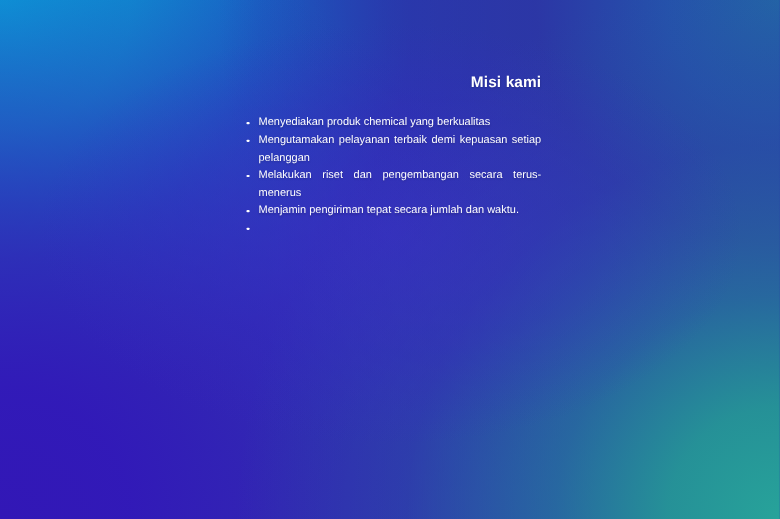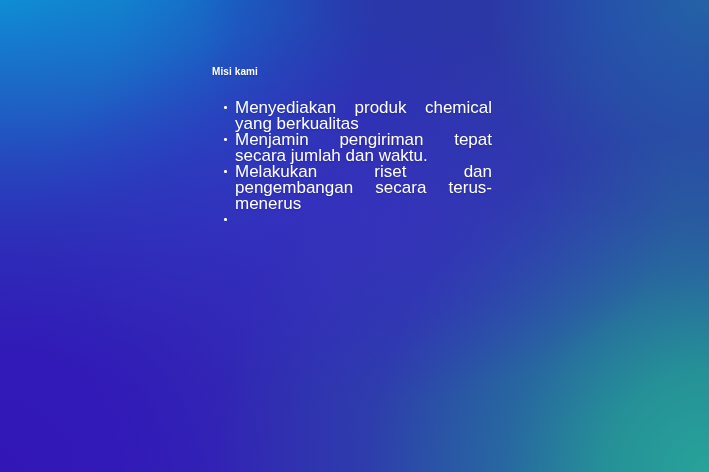--- a/index.html
+++ b/index.html
@@ -82,40 +82,40 @@
   
   #content {
     position: absolute;
     left: 212px;
     top: 66px;
     width: 280px;
   }
 
   #slide-title {
     color: #ffffff;
-    font-size: 10px;
+    font-size: 14px;
     font-weight: bold;
-    text-align: left;
+    text-align: right;
     letter-spacing: 0.1px;
     margin: 0 0 22px 0;
     line-height: 1.15;
     text-shadow: 0 1px 2px rgba(0,0,0,0.22);
   }
 
   #mission-list {
     list-style: none;
     margin: 0;
     padding: 0;
   }
 
   .bullet-item {
     position: relative;
     padding-left: 23px;
     color: #ffffff;
-    font-size: 17px;
+    font-size: 10px;
     line-height: 16px;
     text-align: justify;
     text-justify: inter-word;
     margin: 0 0 0 0;
     text-shadow: 0 1px 2px rgba(0,0,0,0.20);
   }
 
   .bullet-dot {
     position: absolute;
     left: 12px;
@@ -147,29 +147,33 @@
 
     <h1 id="slide-title">Misi kami</h1>
 
     <ul id="mission-list">
 
       <li class="bullet-item">
         <span class="bullet-dot"></span>
         <span class="bullet-text">Menyediakan produk chemical yang berkualitas</span>
       </li>
 
-
       <li class="bullet-item">
         <span class="bullet-dot"></span>
-        <span class="bullet-text">Menjamin pengiriman tepat secara jumlah dan waktu.</span>
+        <span class="bullet-text">Mengutamakan pelayanan terbaik demi kepuasan setiap pelanggan</span>
       </li>
 
       <li class="bullet-item">
         <span class="bullet-dot"></span>
         <span class="bullet-text">Melakukan riset dan pengembangan secara terus-menerus</span>
+      </li>
+
+      <li class="bullet-item">
+        <span class="bullet-dot"></span>
+        <span class="bullet-text">Menjamin pengiriman tepat secara jumlah dan waktu.</span>
       </li>
 
       <li class="bullet-item">
         <span class="bullet-dot"></span>
       </li>
 
     </ul>
   </div>
 </div>
 

